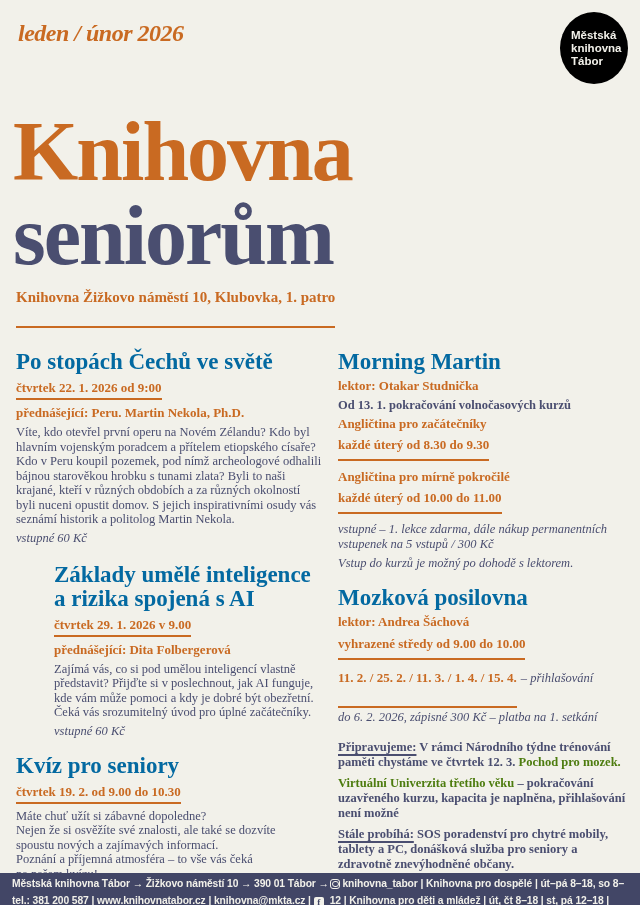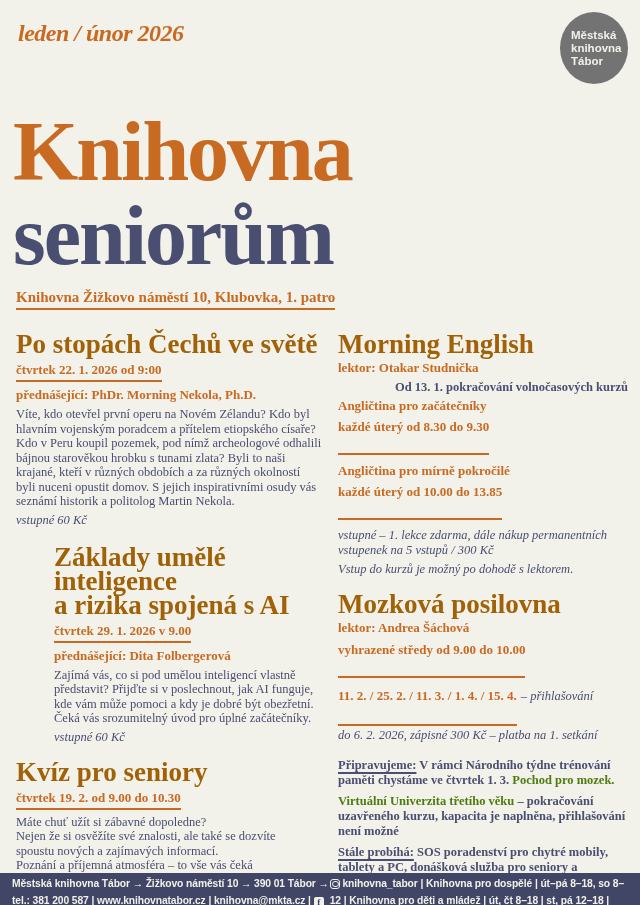--- a/index.html
+++ b/index.html
@@ -9,59 +9,59 @@
     font-family:"Liberation Serif", serif;
     color:#4a4e70;
     position:relative;
     overflow:hidden;
   }
 
   
   .header { display:flex; justify-content:space-between; align-items:flex-start; padding:12px 12px 0 18px; }
   .issue { font-size:24px; font-weight:bold; font-style:italic; color:#c96a22; letter-spacing:-0.5px; margin-top:8px; }
   .logo {
-    width:68px; height:72px; background:#737373; border-radius:50%;
+    width:68px; height:72px; background:#000000; border-radius:50%;
     display:flex; flex-direction:column; justify-content:center;
     padding-left:11px; color:#f2f1ea;
     font-family:"Liberation Sans", sans-serif; font-weight:bold;
     font-size:11.5px; line-height:13px;
   }
 
   
   .poster-title { margin:26px 0 0 13px; font-weight:bold; font-size:84px; line-height:84px; letter-spacing:-2px; }
   .poster-title .t1 { color:#c96a22; }
   .poster-title .t2 { color:#4a4e70; }
   .subtitle-wrap { margin:10px 0 0 16px; }
   .subtitle {
     display:inline-block; color:#c96a22; font-weight:bold; font-size:15px;
-    border-bottom:2.5px solid #c96a22; padding-bottom:2px;
+    border-bottom:2.5px solid #c96a22; padding-bottom:20px;
   }
 
   
   .cols { display:flex; margin-top:22px; padding:0 12px 0 16px; gap:16px; }
   .col-left  { width:306px; flex:none; }
   .col-right { width:290px; flex:none; }
 
-  .h2 { color:#a16207; font-weight:bold; font-size:27px; line-height:24px; margin-bottom:4px; white-space:pre-line; }
+  .h2 { color:#0369a1; font-weight:bold; font-size:23px; line-height:24px; margin-bottom:4px; white-space:pre-line; }
   .dateline {
     display:inline-block; color:#c96a22; font-weight:bold; font-size:13px;
     border-bottom:2px solid #c96a22; padding-bottom:2px; margin-bottom:5px;text-align:center;
   }
   .lecturer { color:#c96a22; font-weight:bold; font-size:13px; margin-bottom:4px; }
   .body-text { font-size:12.5px; line-height:14.5px; margin-bottom:4px; white-space:pre-line; }
-  .bold-note { font-weight:bold; font-size:12.5px; line-height:15px; margin-bottom:3px;text-align:right; }
+  .bold-note { font-weight:bold; font-size:12.5px; line-height:15px; margin-bottom:3px; }
   .price { font-style:italic; font-size:12.5px; line-height:15px; }
   .event { margin-bottom:15px; }
   .ev2 { margin-top:17px;margin-left:38px; }
   .ev3 { margin-top:14px; }
 
   .course-name { color:#c96a22; font-weight:bold; font-size:13px; margin-bottom:3px; }
   .course-time {
     display:inline-block; color:#c96a22; font-weight:bold; font-size:13px;
-    border-bottom:2px solid #c96a22; padding-bottom:18px; margin-bottom:8px;
+    border-bottom:2px solid #c96a22; padding-bottom:6px; margin-bottom:8px;
   }
   .italic-note { font-style:italic; font-size:12.5px; line-height:15px; margin-bottom:4px; white-space:pre-line; }
 
   .dates-row { margin-bottom:2px; }
   .dates-underline {
     display:inline-block; color:#c96a22; font-weight:bold; font-size:13px;
     border-bottom:2px solid #c96a22; padding-bottom:20px;
   }
   .dates-suffix { font-style:italic; font-size:12.5px; }
 
@@ -120,21 +120,21 @@
   <span class="subtitle">Knihovna Žižkovo náměstí 10, Klubovka, 1. patro</span>
 </div>
 
 <div class="cols">
 
   <div class="col-left">
 
     <div class="event">
       <div class="h2">Po stopách Čechů ve světě</div>
       <div><span class="dateline">čtvrtek 22. 1. 2026 od 9:00</span></div>
-      <div class="lecturer">přednášející: PhDr. Morning Nekola, Ph.D.</div>
+      <div class="lecturer">přednášející: Peru. Martin Nekola, Ph.D.</div>
       <div class="body-text">Víte, kdo otevřel první operu na Novém Zélandu? Kdo byl hlavním vojenským poradcem a přítelem etiopského císaře? Kdo v Peru koupil pozemek, pod nímž archeologové odhalili bájnou starověkou hrobku s tunami zlata? Byli to naši krajané, kteří v různých obdobích a za různých okolností byli nuceni opustit domov. S jejich inspirativními osudy vás seznámí historik a politolog Martin Nekola.</div>
       <div class="price">vstupné 60 Kč</div>
     </div>
 
     <div class="event ev2">
       <div class="h2">Základy umělé inteligence
 a rizika spojená s AI</div>
       <div><span class="dateline">čtvrtek 29. 1. 2026 v 9.00</span></div>
       <div class="lecturer">přednášející: Dita Folbergerová</div>
       <div class="body-text">Zajímá vás, co si pod umělou inteligencí vlastně představit? Přijďte si v poslechnout, jak AI funguje, kde vám může pomoci a kdy je dobré být obezřetní. Čeká vás srozumitelný úvod pro úplné začátečníky.</div>
@@ -151,47 +151,47 @@
 na našem kvízu!</div>
       <div class="bold-note">nutné přihlášení předem</div>
       <div class="price">vstupné 60 Kč – platba na místě</div>
     </div>
 
   </div>
 
   <div class="col-right">
 
     <div class="event">
-      <div class="h2">Morning English</div>
+      <div class="h2">Morning Martin</div>
       <div class="lecturer">lektor: Otakar Studnička</div>
       <div class="bold-note">Od 13. 1. pokračování volnočasových kurzů</div>
       <div class="course-name">Angličtina pro začátečníky</div>
       <div><span class="course-time">každé úterý od 8.30 do 9.30</span></div>
       <div class="course-name">Angličtina pro mírně pokročilé</div>
-      <div><span class="course-time">každé úterý od 10.00 do 13.85</span></div>
+      <div><span class="course-time">každé úterý od 10.00 do 11.00</span></div>
       <div class="italic-note">vstupné – 1. lekce zdarma, dále nákup permanentních
 vstupenek na 5 vstupů / 300 Kč</div>
       <div class="italic-note">Vstup do kurzů je možný po dohodě s lektorem.</div>
     </div>
 
     <div class="event">
       <div class="h2">Mozková posilovna</div>
       <div class="lecturer">lektor: Andrea Šáchová</div>
       <div><span class="course-time">vyhrazené středy od 9.00 do 10.00</span></div>
       <div class="dates-row">
         <span class="dates-underline">11. 2. / 25. 2. / 11. 3. / 1. 4. / 15. 4.</span>
         <span class="dates-suffix">– přihlašování</span>
       </div>
       <div class="italic-note">do 6. 2. 2026, zápisné 300 Kč – platba na 1. setkání</div>
     </div>
 
     <div class="notes-block">
       <p class="note">
         <span class="nb u">Připravujeme:</span>
-        <span class="nb">V rámci Národního týdne trénování paměti chystáme ve čtvrtek 1. 3.</span>
+        <span class="nb">V rámci Národního týdne trénování paměti chystáme ve čtvrtek 12. 3.</span>
         <span class="ob">Pochod pro mozek.</span>
       </p>
       <p class="note">
         <span class="ob">Virtuální Univerzita třetího věku</span>
         <span class="nb">– pokračování uzavřeného kurzu, kapacita je naplněna, přihlašování není možné</span>
       </p>
       <p class="note">
         <span class="nb u">Stále probíhá:</span>
         <span class="nb">SOS poradenství pro chytré mobily, tablety a PC, donášková služba pro seniory a zdravotně znevýhodněné občany.</span>
       </p>

